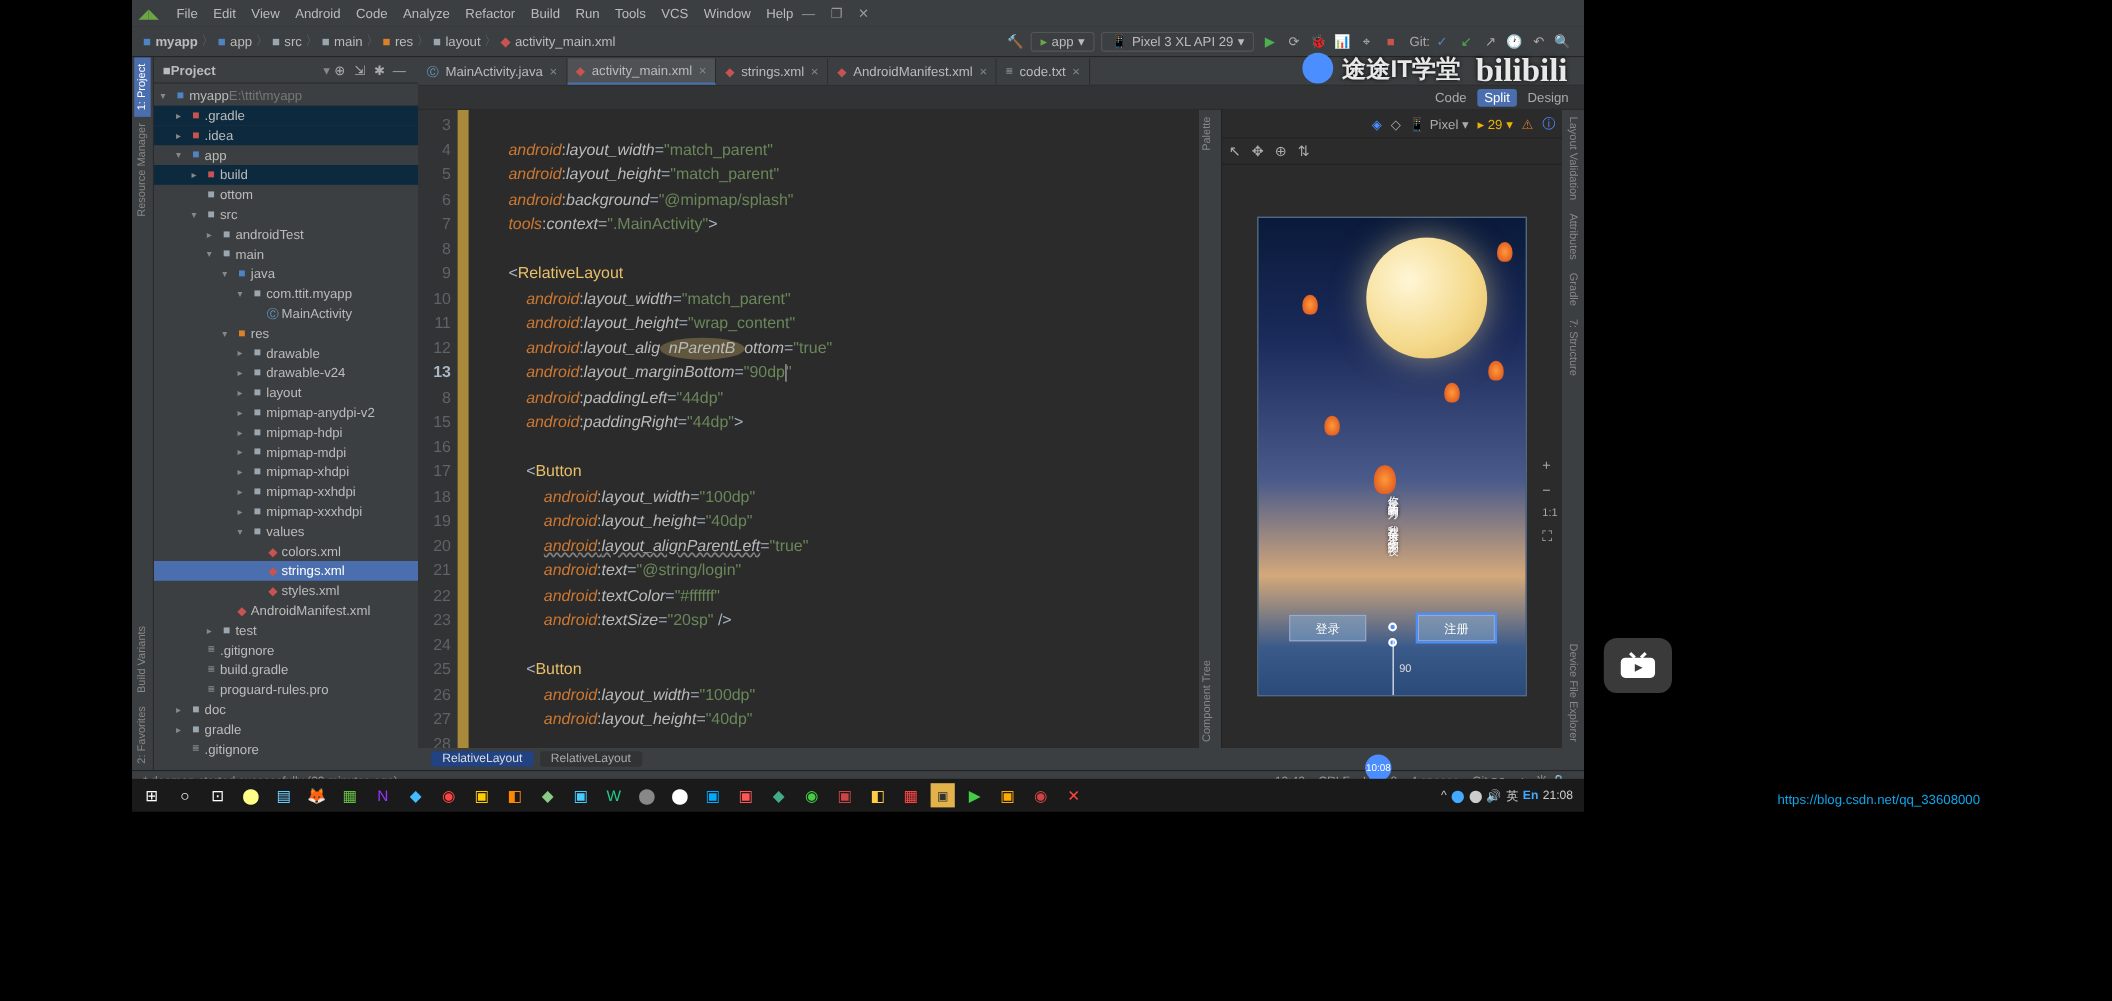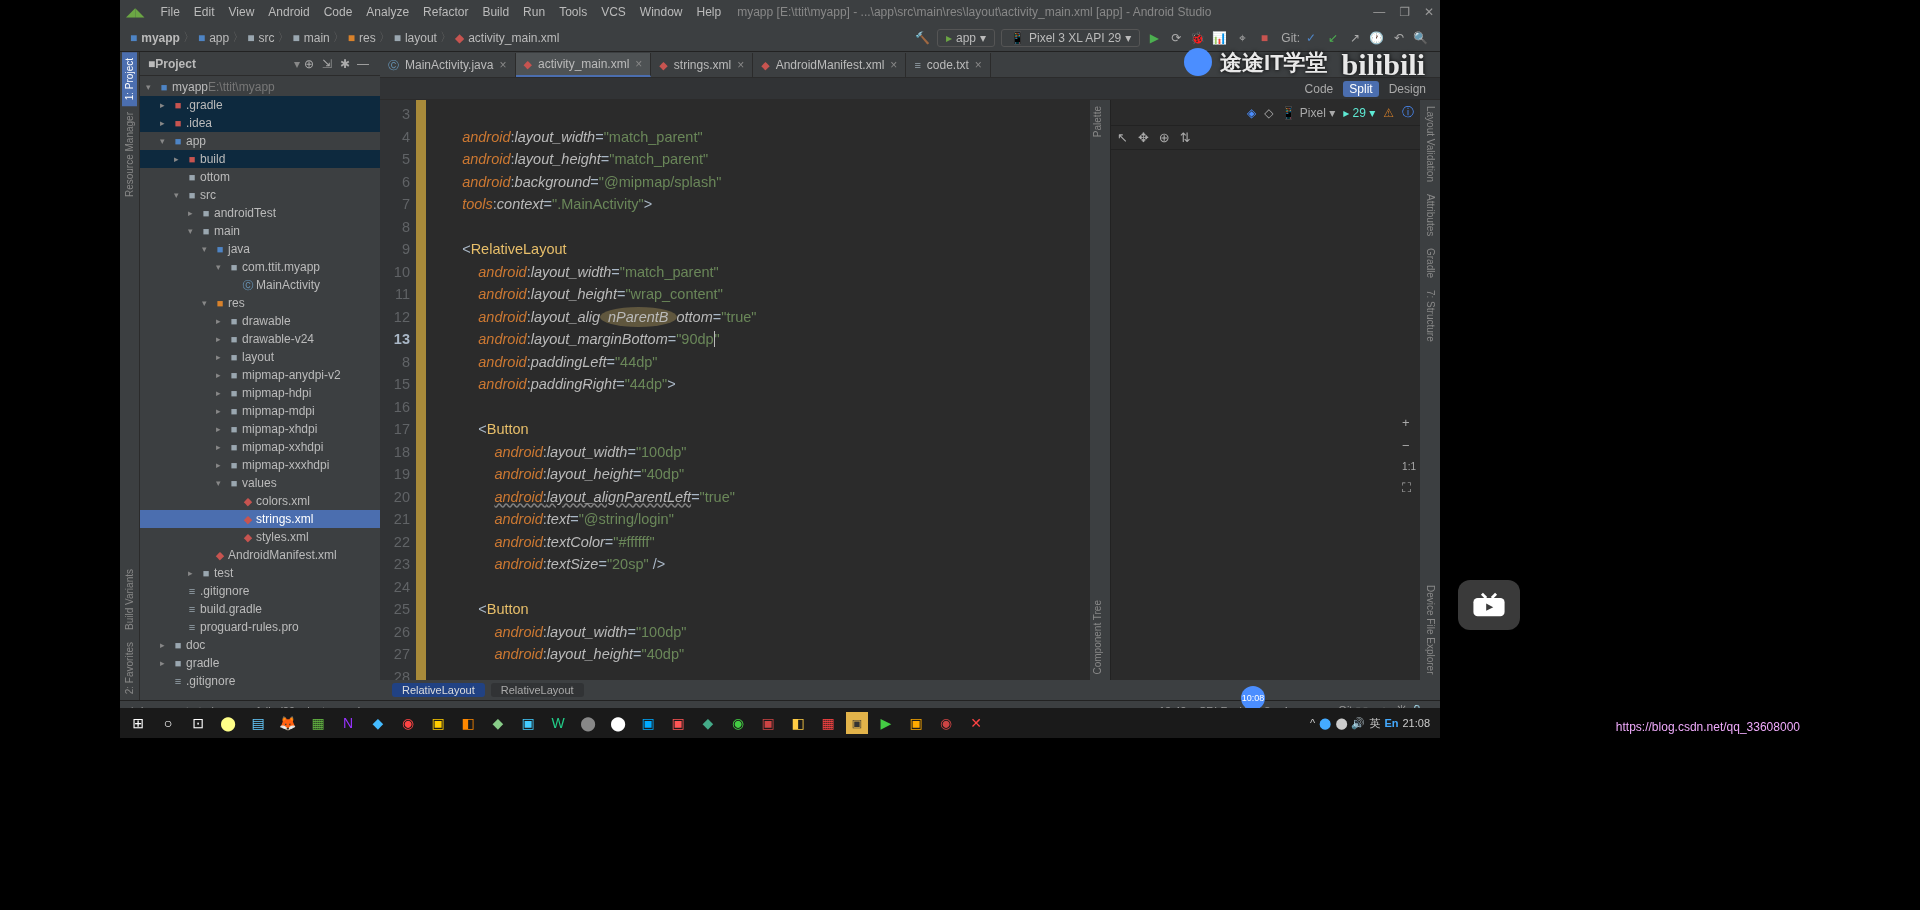--- a/index.html
+++ b/index.html
@@ -82,21 +82,21 @@
 .compstrip { width:20px; background:#3c3f41; display:flex; flex-direction:column; justify-content:flex-end; color:#888; font-size:10px; }
 .compstrip .vlabel { writing-mode:vertical-rl; transform:rotate(180deg); padding:6px 2px; }
 .bottombar { height:20px; background:#3c3f41; display:flex; align-items:center; padding:0 10px; color:#aaa; font-size:11px; border-top:1px solid #222; gap:14px; }
 .statusbar { height:20px; background:#3c3f41; display:flex; align-items:center; padding:0 10px; color:#999; font-size:11px; border-top:1px solid #222; }
 .statusbar .msg { flex:1; }
 .statusbar .cell { margin:0 6px; }
 .watermark { position:absolute; right:495px; top:48px; color:#e8e8e8; font-weight:bold; font-size:22px; display:flex; align-items:flex-start; gap:8px; text-shadow:0 0 4px #000; }
 .taskbar { position:absolute; left:120px; bottom:172px; width:1320px; height:30px; background:#1a1a1a; display:flex; align-items:center; padding:0 6px; gap:6px; }
 .taskbar .ticon { width:24px; height:24px; display:flex; align-items:center; justify-content:center; font-size:14px; color:#fff; }
 .tray { position:absolute; right:490px; bottom:172px; height:30px; display:flex; align-items:center; gap:4px; color:#ccc; font-size:11px; }
-.csdn { position:absolute; right:120px; bottom:176px; color:#f0abfc; font-size:12px; }
+.csdn { position:absolute; right:120px; bottom:176px; color:#0ea5e9; font-size:12px; }
 .bilibtn { position:absolute; right:400px; bottom:280px; width:62px; height:50px; background:#3a3a3a; border-radius:12px; display:flex; align-items:center; justify-content:center; }
 .bilibtn svg { width:34px; height:26px; fill:#fff; }
 .bubble { position:absolute; width:24px; height:24px; border-radius:50%; background:#4b8eff; color:#fff; font-size:9px; display:flex; align-items:center; justify-content:center; bottom:200px; right:655px; }
 </style>
 </head>
 <body>
 
 <div class="app">
 
   <div class="menubar" data-name="menu-bar">
@@ -107,21 +107,20 @@
     <span data-name="navigate-menu">Android</span>
     <span data-name="code-menu">Code</span>
     <span data-name="analyze-menu">Analyze</span>
     <span data-name="refactor-menu">Refactor</span>
     <span data-name="build-menu">Build</span>
     <span data-name="run-menu">Run</span>
     <span data-name="tools-menu">Tools</span>
     <span data-name="vcs-menu">VCS</span>
     <span data-name="window-menu">Window</span>
     <span data-name="help-menu">Help</span>
-    <span class="title" data-name="window-title">myapp [E:\ttit\myapp] - ...\app\src\main\res\layout\activity_main.xml [app] - Android Studio</span>
     <div class="winctrl">
       <span data-name="minimize-icon">—</span>
       <span data-name="maximize-icon">❐</span>
       <span data-name="close-icon">✕</span>
     </div>
   </div>
 
   <div class="navbar" data-name="navigation-bar">
     <span class="crumb" data-name="breadcrumb-root">
         <span class="ico-folder">■</span>
@@ -467,31 +466,49 @@
           <span class="vlabel" data-name="palette-button">Palette</span>
           <div style="flex:1"></div>
           <span class="vlabel" data-name="component-tree-button">Component Tree</span>
         </div>
 
         <div class="designer" data-name="layout-designer">
           <div class="dtoolbar">
             <span data-name="design-surface-icon" style="color:#4b8eff">◈</span>
             <span data-name="blueprint-icon">◇</span>
             <span data-name="device-dropdown">📱 <span>Pixel</span> ▾</span>
-            <span data-name="api-dropdown" style="color:#5eead4">▸ <span>29</span> ▾</span>
+            <span data-name="api-dropdown" style="color:#eab308">▸ <span>29</span> ▾</span>
             <span data-name="warning-icon" style="color:#d9822b">⚠</span>
             <span style="color:#4b8eff">ⓘ</span>
           </div>
           <div class="dtoolbar2">
             <span data-name="select-icon">↖</span>
             <span data-name="pan-icon">✥</span>
             <span data-name="zoom-reset-icon">⊕</span>
             <span data-name="rotate-icon">⇅</span>
           </div>
           <div class="preview">
+            <div class="phone" data-name="device-preview">
+              <div class="moon" data-name="moon-image"></div>
+              <div class="lantern" style="right:12px;top:22px" data-name="lantern-icon"></div>
+              <div class="lantern" style="left:40px;top:70px" data-name="lantern-icon"></div>
+              <div class="lantern" style="right:20px;top:130px" data-name="lantern-icon"></div>
+              <div class="lantern" style="right:60px;top:150px" data-name="lantern-icon"></div>
+              <div class="lantern" style="left:60px;top:180px" data-name="lantern-icon"></div>
+              <div class="lantern" style="left:105px;top:225px;width:20px;height:26px" data-name="lantern-icon"></div>
+              <div class="covtext" data-name="poem-text">你是遥远的明月　我在每一个思念你的夜</div>
+              <div class="btnrow" data-name="button-row">
+                <div class="pbtn" data-name="login-button">登录</div>
+                <div class="pbtn sel" data-name="register-button">注册</div>
+              </div>
+              <div class="marker" style="left:118px;bottom:58px" data-name="anchor-marker"></div>
+              <div class="marker" style="left:118px;bottom:44px" data-name="anchor-marker"></div>
+              <div style="position:absolute;left:122px;bottom:0;width:1px;height:50px;background:#fff" data-name="margin-ruler"></div>
+              <div style="position:absolute;left:128px;bottom:18px;color:#ddd;font-size:10px" data-name="margin-value">90</div>
+            </div>
             <div style="position:absolute;right:4px;top:50%;display:flex;flex-direction:column;gap:8px;color:#aaa;font-size:13px">
               <span data-name="zoom-in-icon">+</span>
               <span data-name="zoom-out-icon">−</span>
               <span data-name="zoom-fit-icon" style="font-size:10px">1:1</span>
               <span data-name="zoom-icon">⛶</span>
             </div>
           </div>
         </div>
 
         <div class="rstrip" data-name="right-tool-strip">

